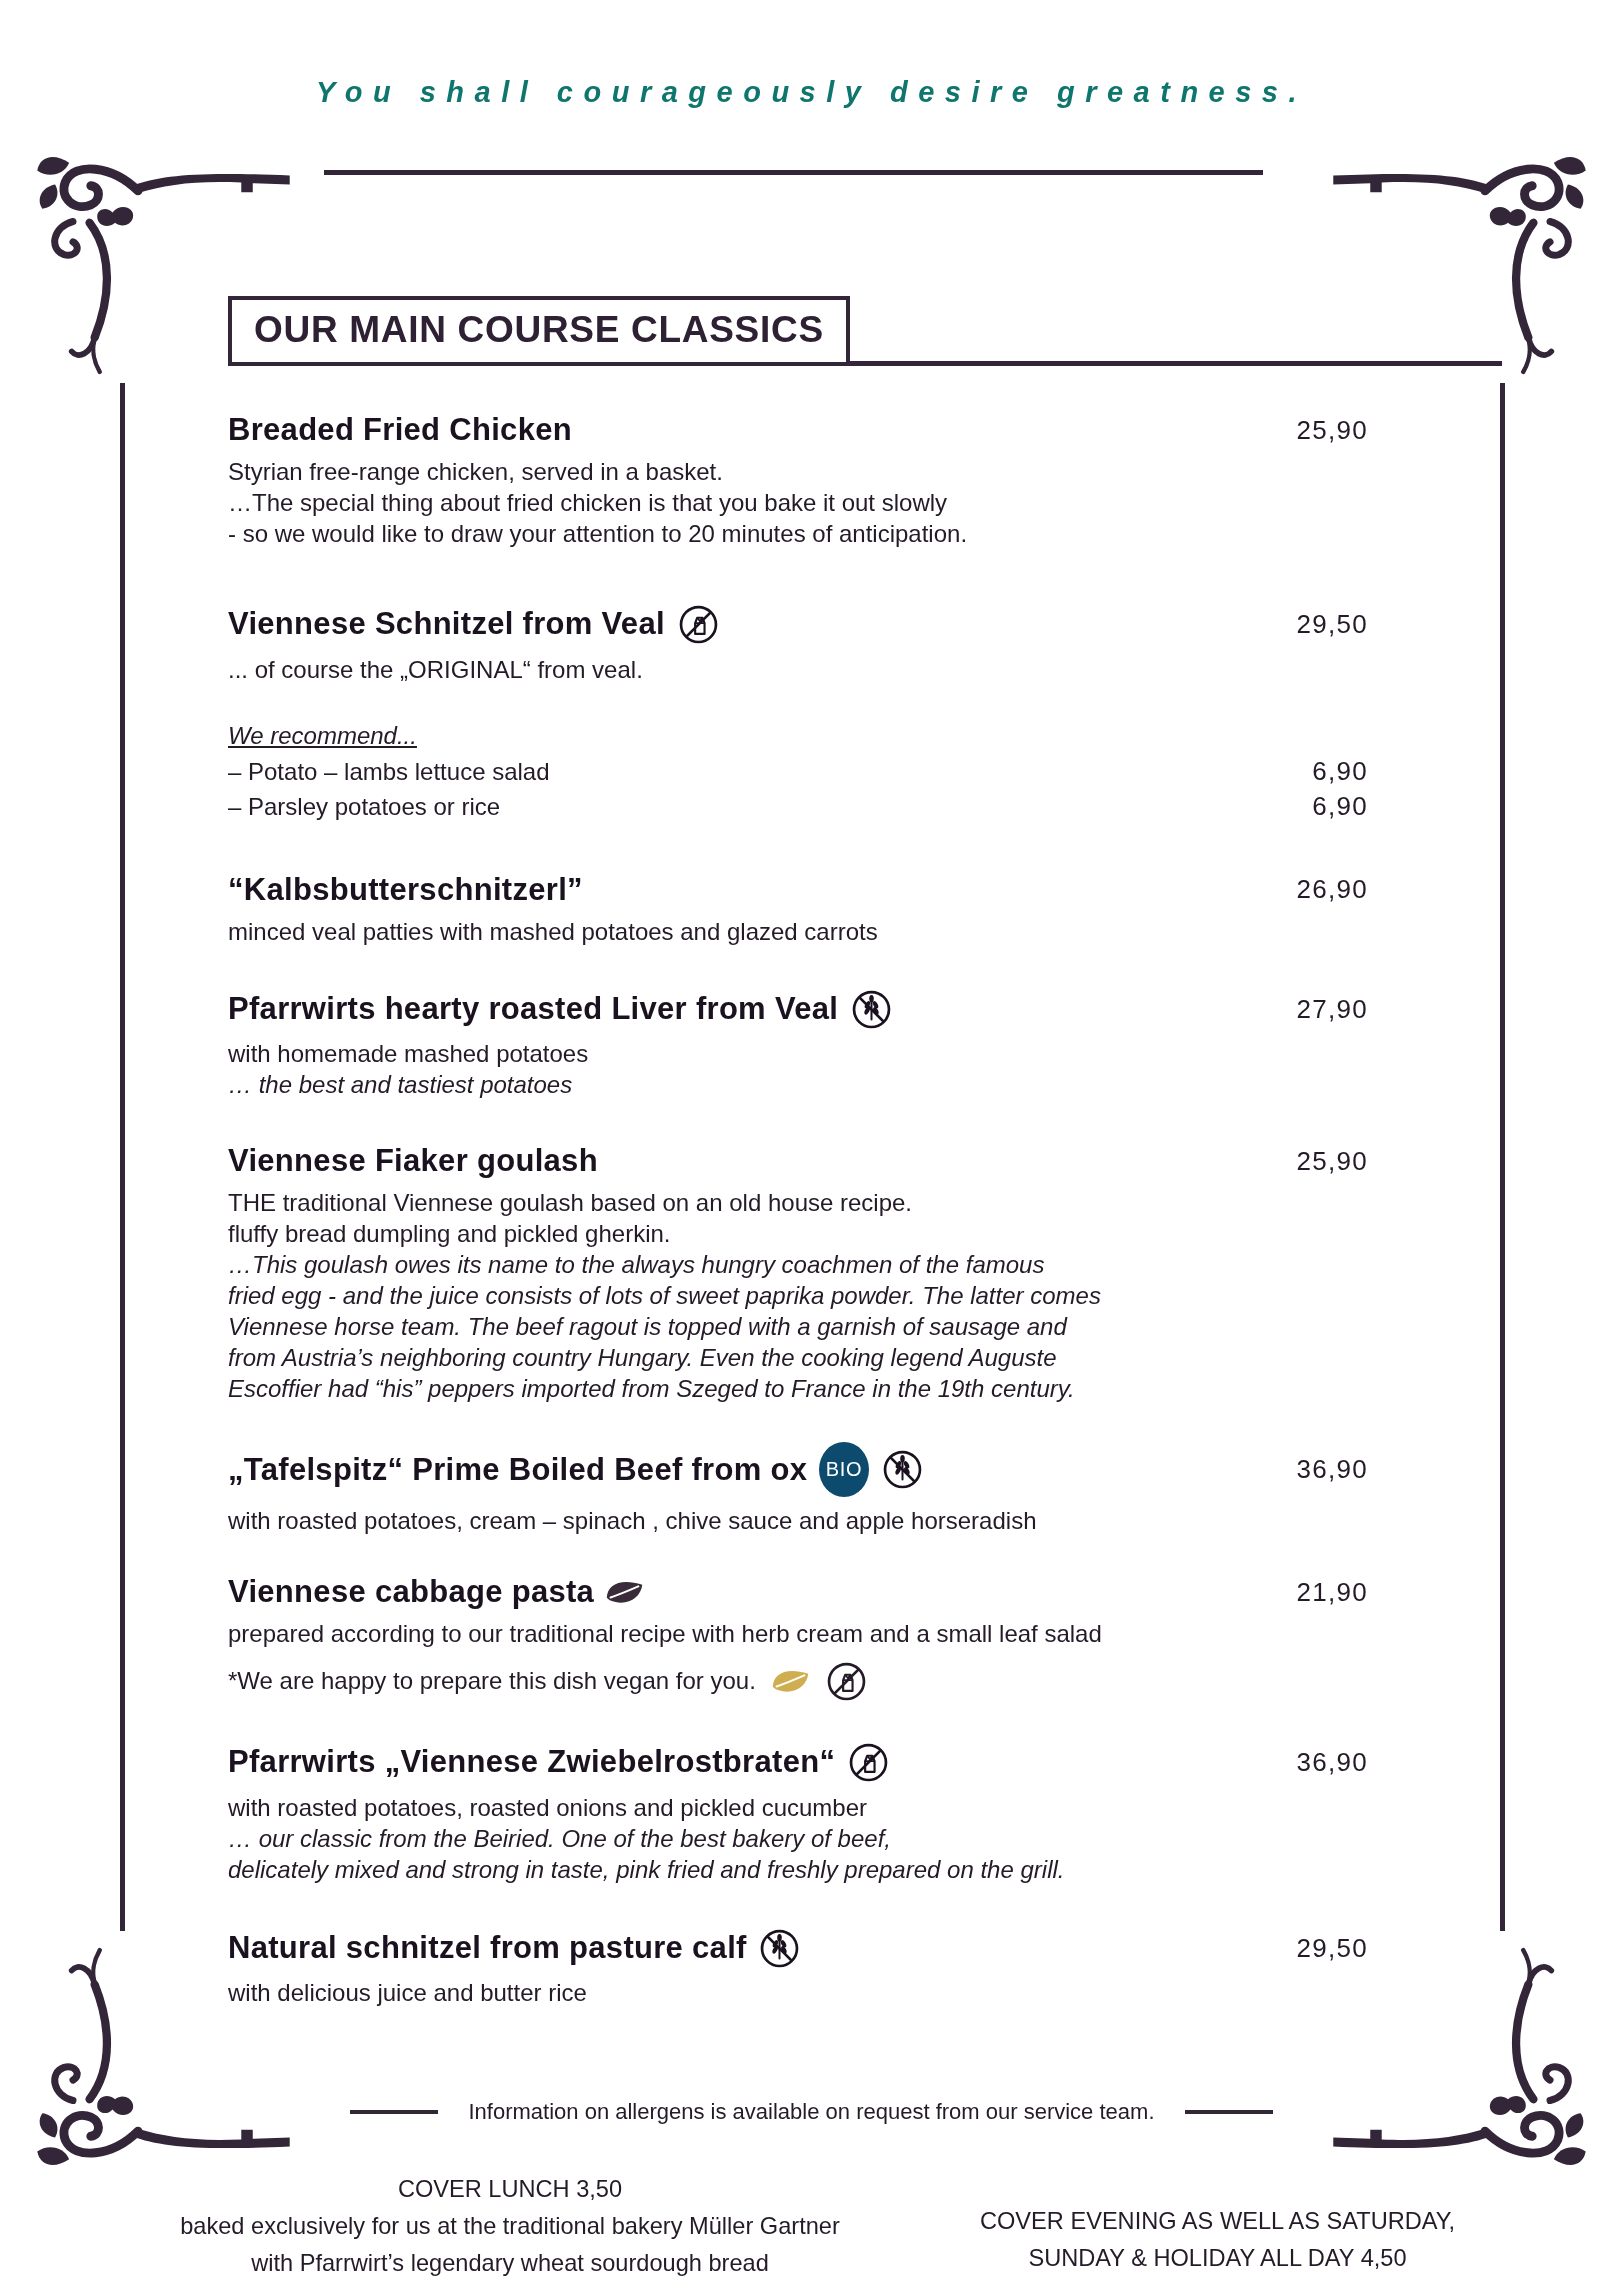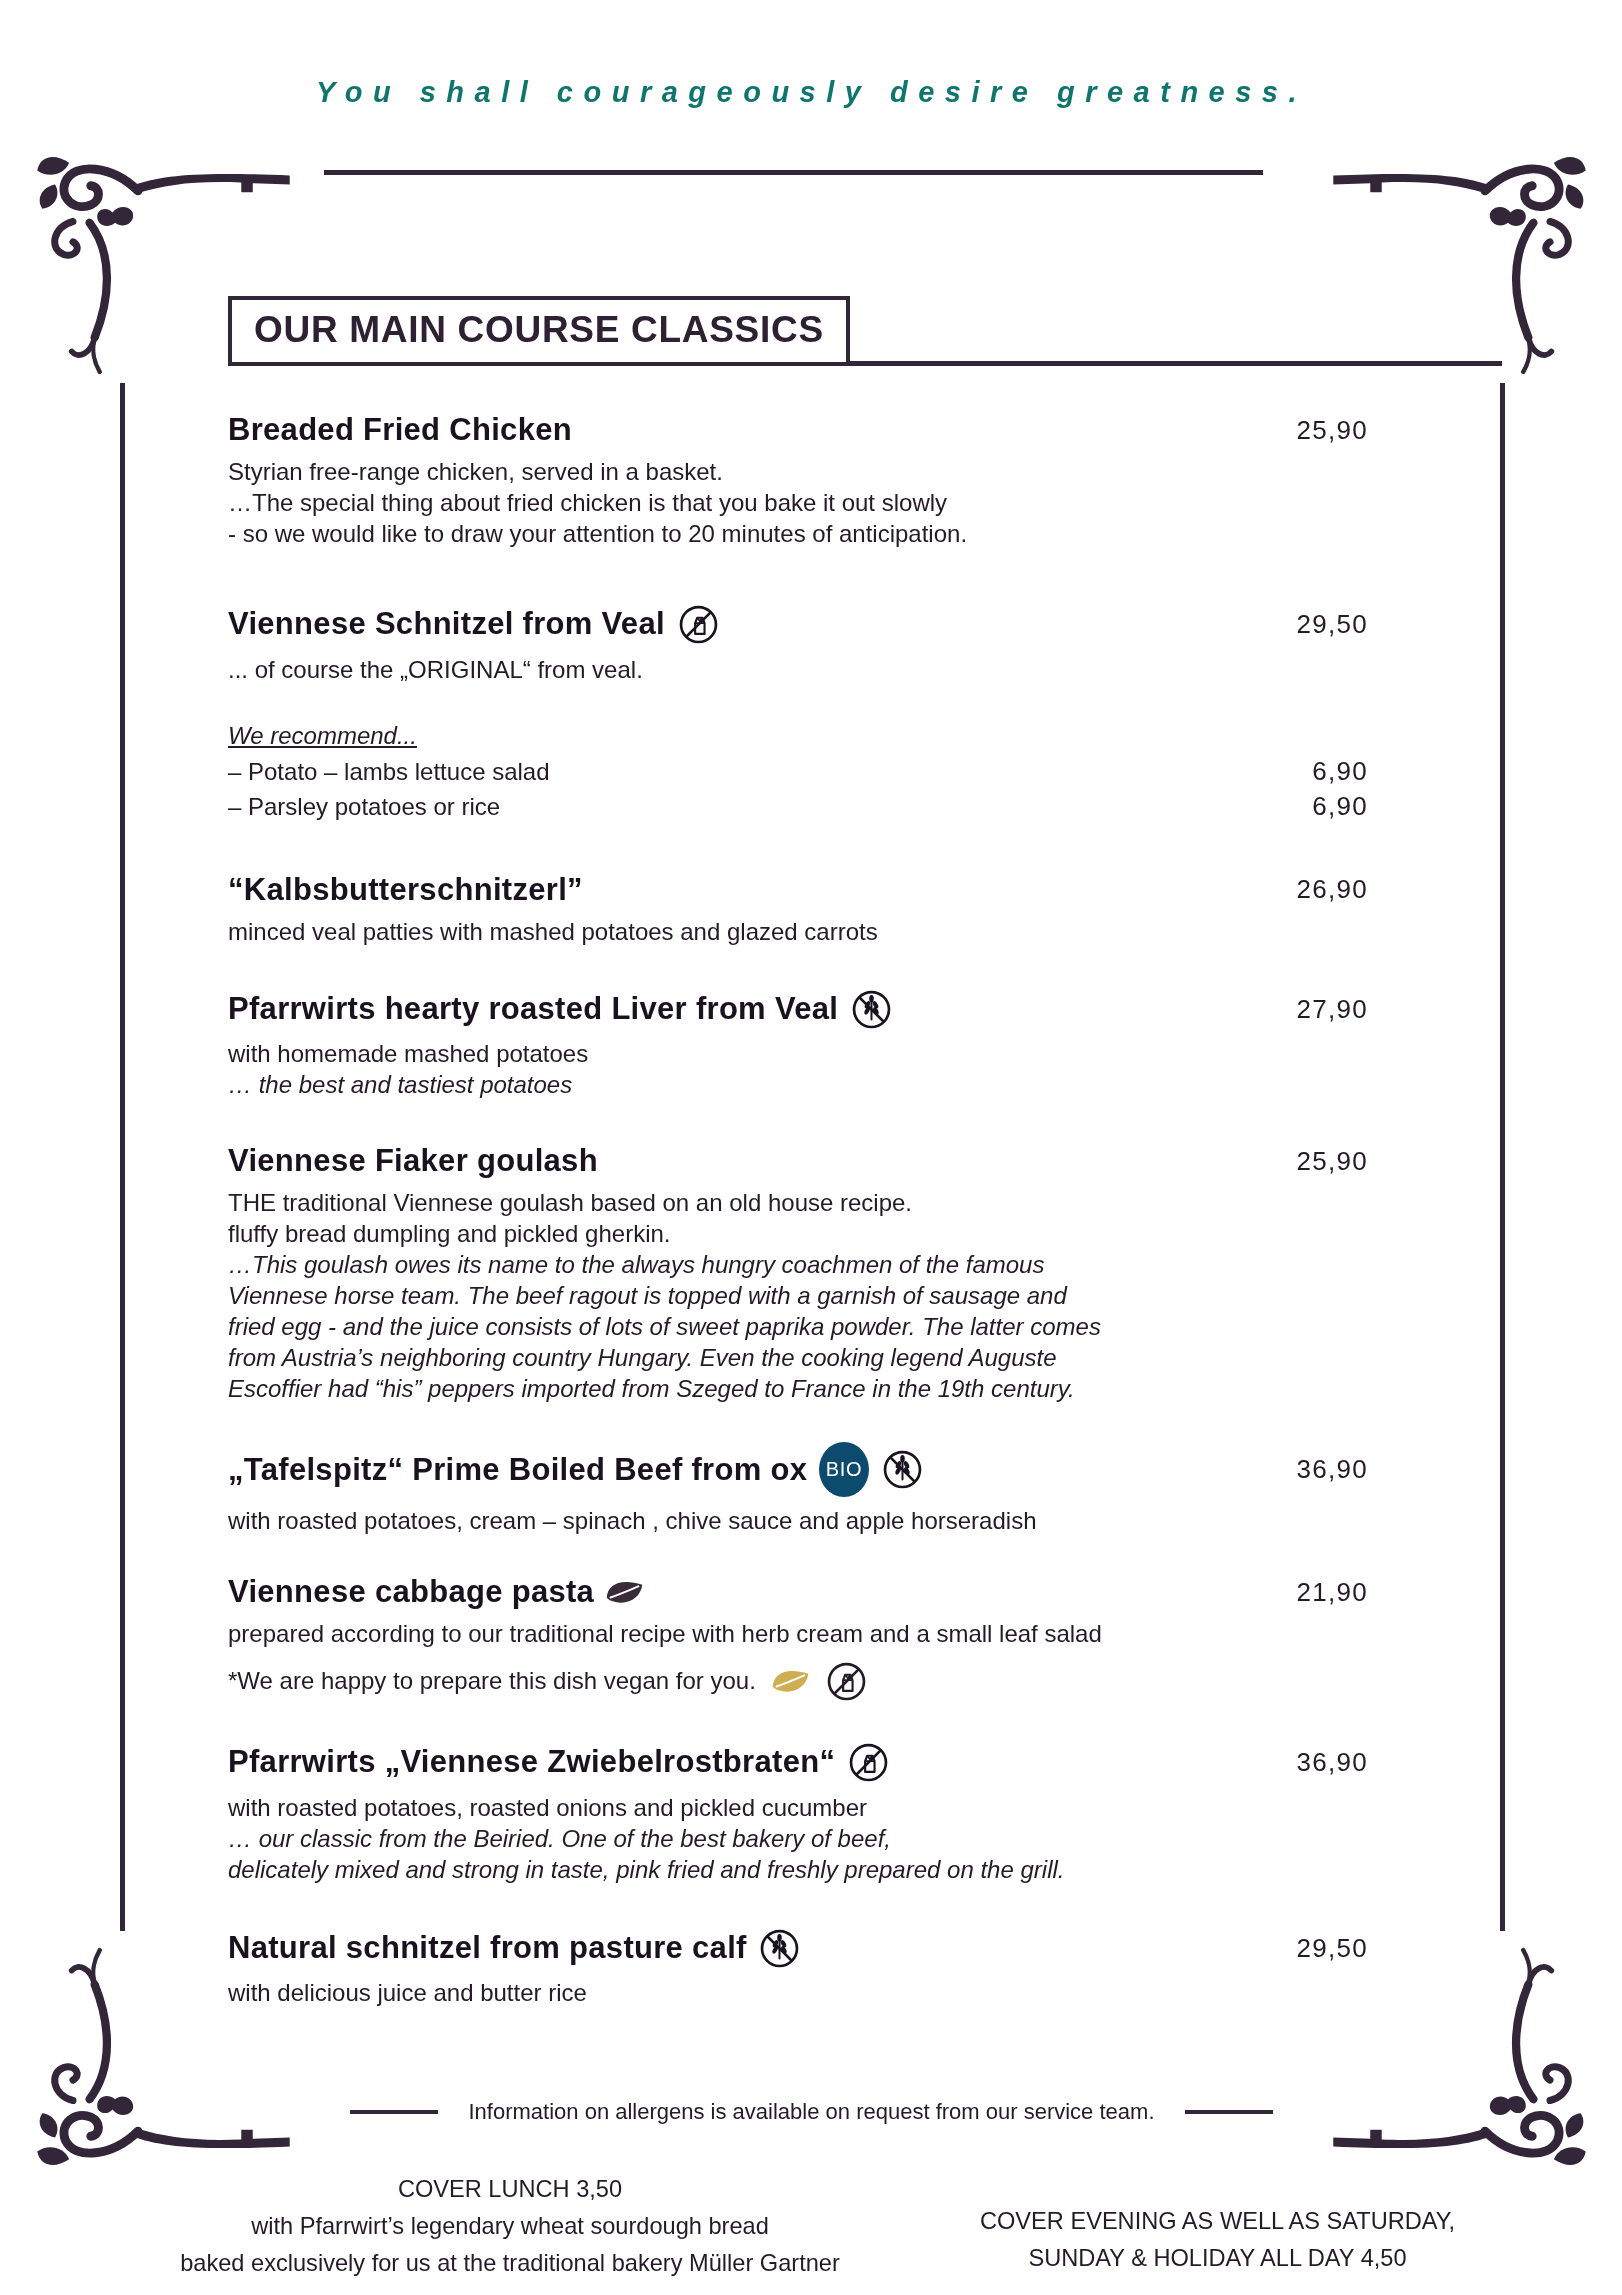--- a/index.html
+++ b/index.html
@@ -202,22 +202,22 @@
 
     <div class="item mb58">
       <div class="item-head">
         <div class="item-name">Viennese Fiaker goulash</div>
         <div class="price">25,90</div>
       </div>
       <div class="desc">
         <div>THE traditional Viennese goulash based on an old house recipe.</div>
         <div>fluffy bread dumpling and pickled gherkin.</div>
         <div class="it">…This goulash owes its name to the always hungry coachmen of the famous</div>
+        <div class="it">fried egg - and the juice consists of lots of sweet paprika powder. The latter comes</div>
         <div class="it">Viennese horse team. The beef ragout is topped with a garnish of sausage and</div>
-        <div class="it">fried egg - and the juice consists of lots of sweet paprika powder. The latter comes</div>
         <div class="it">from Austria’s neighboring country Hungary. Even the cooking legend Auguste</div>
         <div class="it">Escoffier had “his” peppers imported from Szeged to France in the 19th century.</div>
       </div>
     </div>
 
     <div class="item mb58">
       <div class="item-head">
         <div class="item-name">
           <span>„Tafelspitz“ Prime Boiled Beef from ox</span>
           <span class="bio-badge">BIO</span>
@@ -291,22 +291,22 @@
   </div>
 
   <div class="allergen-row">
     <div class="allergen-dash"></div>
     <div>Information on allergens is available on request from our service team.</div>
     <div class="allergen-dash"></div>
   </div>
 
   <div class="footer-left">
     <div>COVER LUNCH 3,50</div>
+    <div>baked exclusively for us at the traditional bakery Müller Gartner</div>
     <div>with Pfarrwirt’s legendary wheat sourdough bread</div>
-    <div>baked exclusively for us at the traditional bakery Müller Gartner</div>
   </div>
 
   <div class="footer-right">
     <div>COVER EVENING AS WELL AS SATURDAY,</div>
     <div>SUNDAY &amp; HOLIDAY ALL DAY 4,50</div>
   </div>
 
 </div>
 
 

